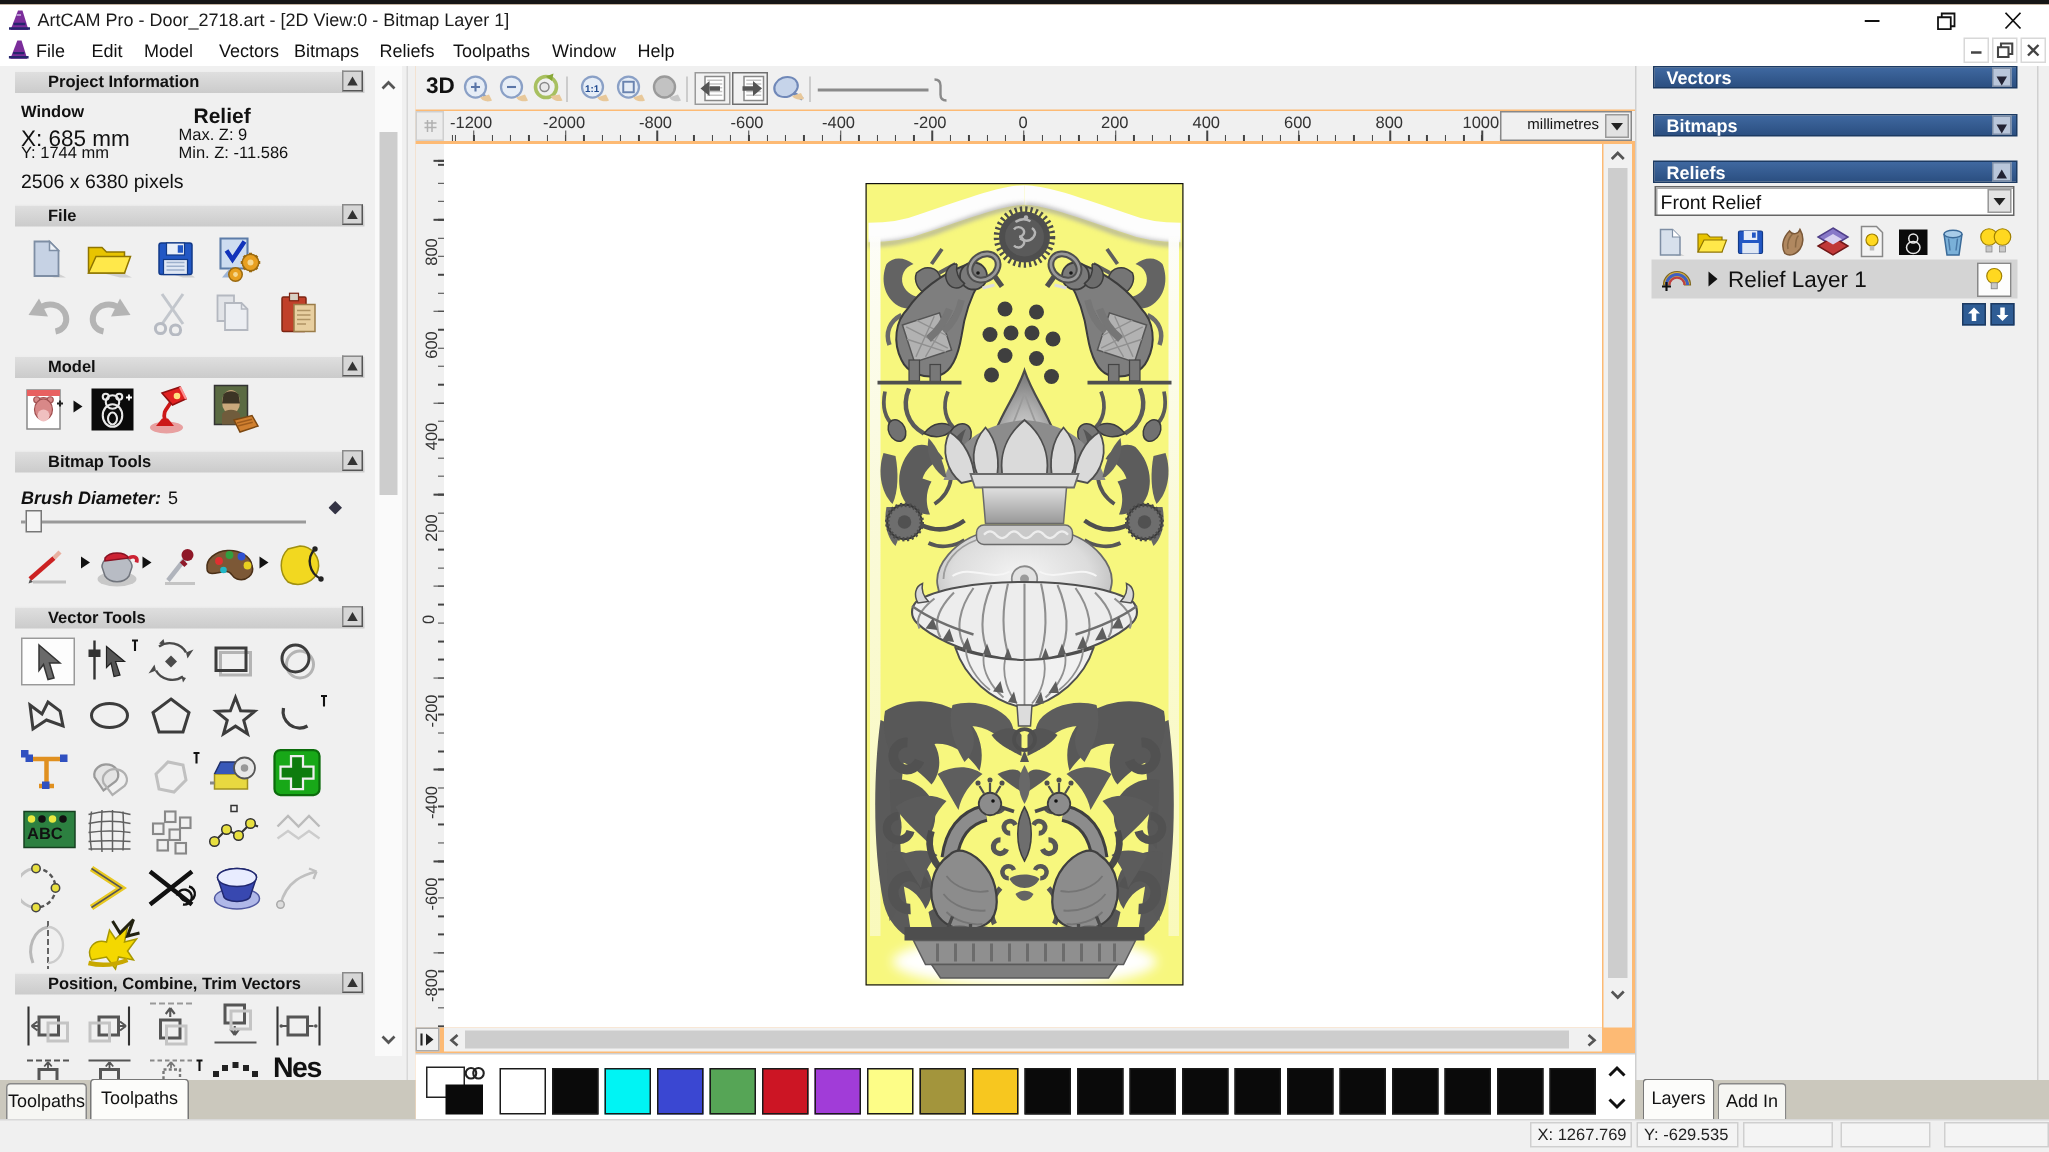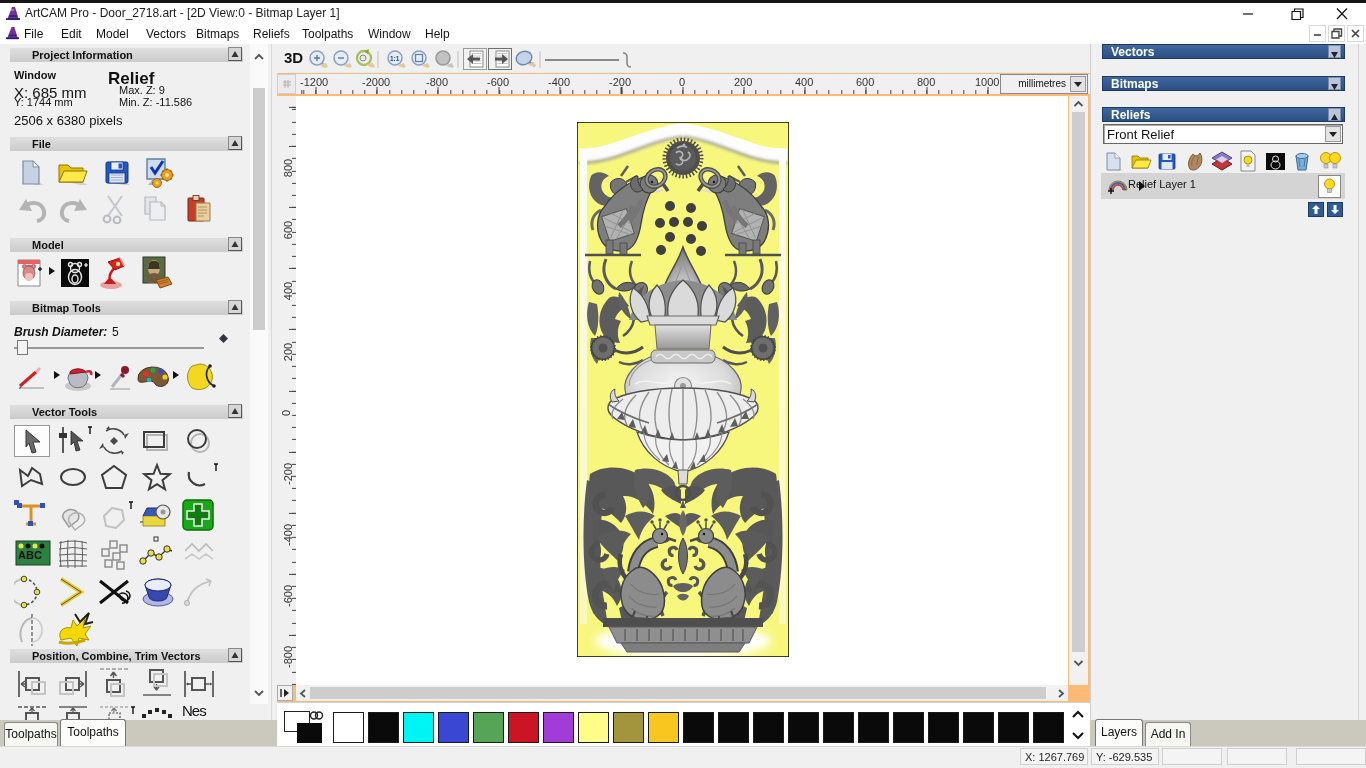--- a/index.html
+++ b/index.html
@@ -61,21 +61,21 @@
 
 <div class="a" style="left:0;top:44px;width:277px;height:676px;background:#f0f0f0"></div>
 
 <div class="ph" style="left:10px;top:47px;width:233px">Project Information</div>
 <div class="phb" style="left:228px;top:47px">
       <svg width="8" height="8" viewBox="0 0 8 8">
         <path d="M4,1 L7.5,7 H0.5 Z" fill="#333"></path>
       </svg>
     </div>
 <div class="a" style="left:14px;top:69px;font-size:11px;font-weight:bold;color:#111">Window</div>
-<div class="a" style="left:108px;top:69px;font-size:17px;font-weight:bold;color:#111">Relief</div>
+<div class="a" style="left:129px;top:69px;font-size:14px;font-weight:bold;color:#111">Relief</div>
 <div class="a" style="left:14px;top:84px;font-size:15px;color:#111">X: 685 mm</div>
 <div class="a" style="left:119px;top:84px;font-size:11px;color:#111">Max. Z: 9</div>
 <div class="a" style="left:14px;top:96px;font-size:11px;color:#111">Y: 1744 mm</div>
 <div class="a" style="left:119px;top:96px;font-size:11px;color:#111">Min. Z: -11.586</div>
 <div class="a" style="left:14px;top:113px;font-size:13px;color:#111">2506 x 6380 pixels</div>
 
 <div class="ph" style="left:10px;top:136px;width:233px">File</div>
 <div class="phb" style="left:228px;top:136px">
       <svg width="8" height="8" viewBox="0 0 8 8">
         <path d="M4,1 L7.5,7 H0.5 Z" fill="#333"></path>
@@ -464,21 +464,21 @@
     </svg>
 <svg class="a" style="left:139px;top:705px" width="36" height="16" viewBox="0 0 36 16">
       <g fill="#222">
         <rect x="3" y="9" width="4" height="4"></rect>
         <rect x="9" y="5" width="4" height="4"></rect>
         <rect x="16" y="3" width="4" height="4"></rect>
         <rect x="23" y="5" width="4" height="4"></rect>
         <rect x="29" y="9" width="4" height="4"></rect>
       </g>
     </svg>
-<div class="a" style="left:182px;top:702px;width:36px;height:18px;overflow:hidden;font-weight:normal;font-size:15px;color:#111;letter-spacing:-1px">Nes</div>
+<div class="a" style="left:182px;top:702px;width:36px;height:18px;overflow:hidden;font-weight:bold;font-size:19px;color:#111;letter-spacing:-1px">Nes</div>
 
 <div class="a" style="left:250px;top:44px;width:18px;height:660px;background:#fafafa"></div>
 <div class="a" style="left:253px;top:88px;width:12px;height:242px;background:#cdcdcd"></div>
 <svg class="a" style="left:253px;top:52px" width="12" height="10" viewBox="0 0 12 10">
       <path d="M2,7 L6,3 L10,7" stroke="#555" stroke-width="1.8" fill="none"></path>
     </svg>
 <svg class="a" style="left:253px;top:688px" width="12" height="10" viewBox="0 0 12 10">
       <path d="M2,3 L6,7 L10,3" stroke="#555" stroke-width="1.8" fill="none"></path>
     </svg>
 <div class="a" style="left:271px;top:44px;width:1px;height:676px;background:#d8d8d8"></div>
@@ -946,21 +946,21 @@
 <div class="a" style="left:1101px;top:173px;width:244px;height:26px;background:#d4d4d4"></div>
 <svg class="a" style="left:1106px;top:176px" width="26" height="22" viewBox="0 0 26 22">
       <path d="M3,14 a9,9 0 0 1 18,0 l-4,0 a5,5 0 0 0 -10,0 z" fill="#d8b040" stroke="#806820" stroke-width=".8"></path>
       <path d="M5,14 a7,7 0 0 1 14,0" fill="none" stroke="#4060c0" stroke-width="2"></path>
       <path d="M7,14 a5,5 0 0 1 10,0" fill="none" stroke="#c04040" stroke-width="1.5"></path>
       <path d="M2,15 h6 m-3,-3 v6" stroke="#111" stroke-width="1.4"></path>
     </svg>
 <svg class="a" style="left:1138px;top:180px" width="8" height="12" viewBox="0 0 8 12">
       <path d="M1,1 L7,6 L1,11 Z" fill="#111"></path>
     </svg>
-<div class="a" style="left:1128px;top:178px;font-size:11px;color:#111">Relief Layer 1</div>
+<div class="a" style="left:1152px;top:178px;font-size:15px;color:#111">Relief Layer 1</div>
 <div class="a" style="left:1318px;top:175px;width:23px;height:23px;background:#fdfdfd;border:1px solid #888;box-sizing:border-box"></div>
 <svg class="a" style="left:1323px;top:178px" width="13" height="17" viewBox="0 0 13 17">
       <circle cx="6.5" cy="6" r="5" fill="#ffd820" stroke="#a08000" stroke-width=".8"></circle>
       <rect x="4.5" y="10.5" width="4" height="4" fill="#c8c8c8" stroke="#888" stroke-width=".6"></rect>
     </svg>
 <div class="a" style="left:1308px;top:202px;width:16px;height:15px;background:#2e5c94;border:1px solid #1c3a62;box-sizing:border-box"></div>
 <svg class="a" style="left:1311px;top:204px" width="10" height="11" viewBox="0 0 10 11">
       <path d="M5,1 L9,5 H6.5 V10 H3.5 V5 H1 Z" fill="#fff"></path>
     </svg>
 <div class="a" style="left:1327px;top:202px;width:16px;height:15px;background:#2e5c94;border:1px solid #1c3a62;box-sizing:border-box"></div>

